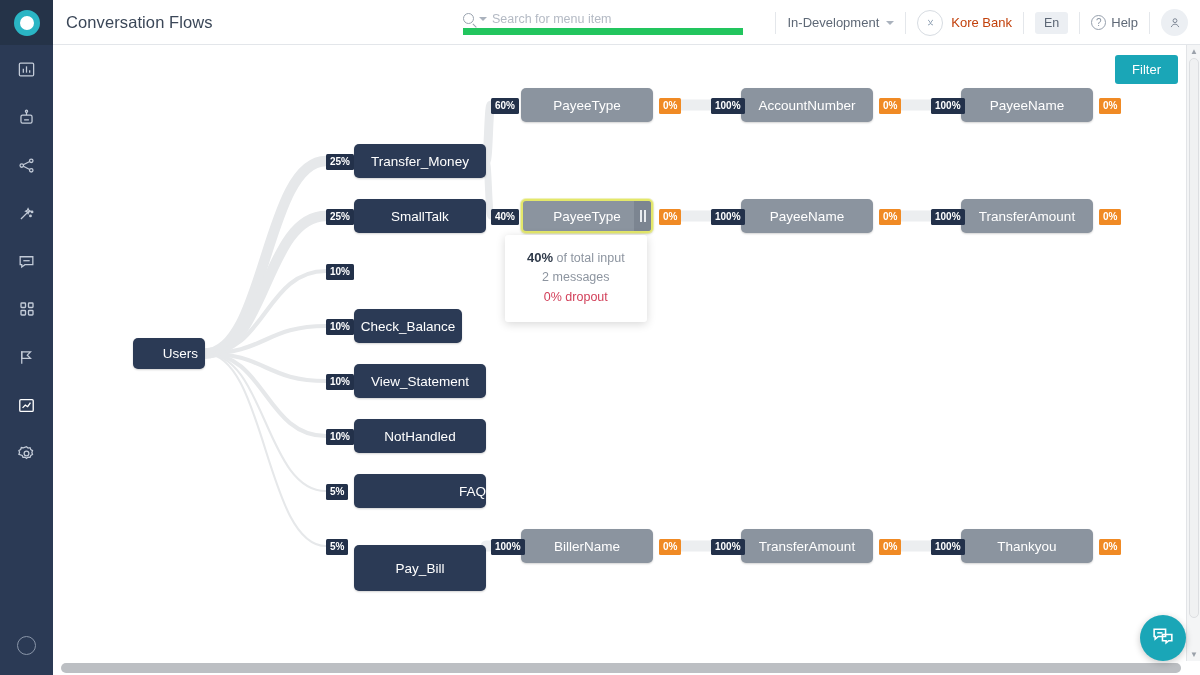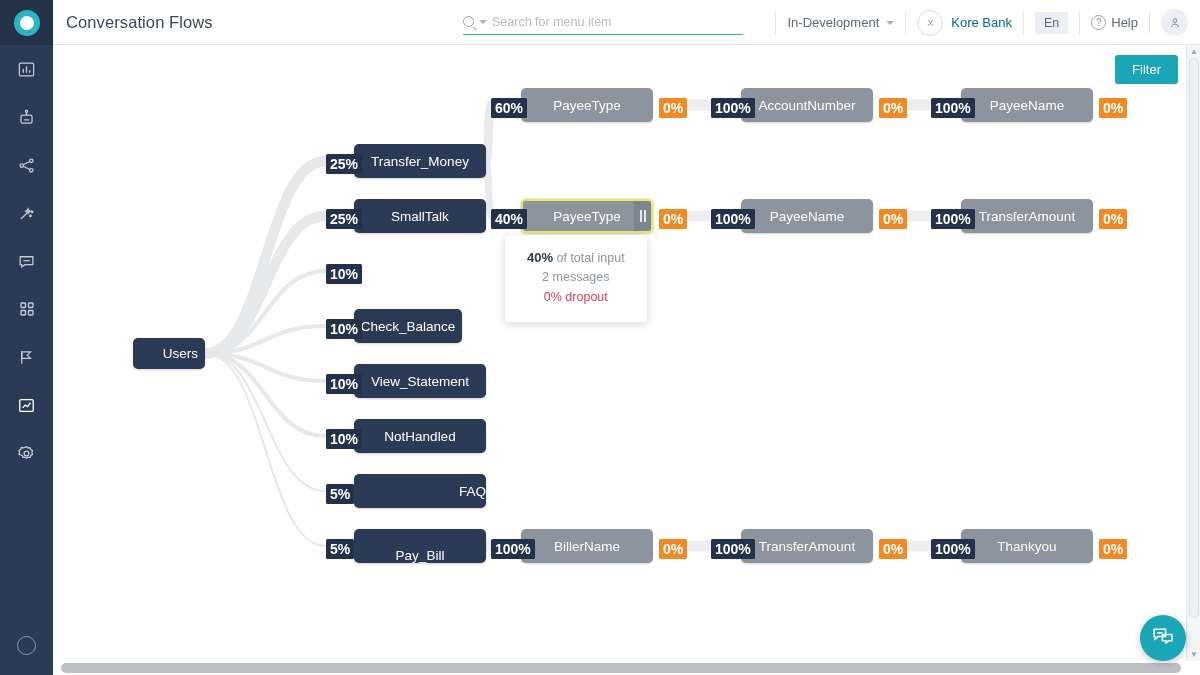--- a/index.html
+++ b/index.html
@@ -47,21 +47,21 @@
     display: flex; align-items: center;
   }
   .page-title {
     margin-left: 13px;
     font-size: 16.5px; color: #3b4758; letter-spacing: .1px;
     white-space: nowrap;
   }
   .hdr-search {
     position: absolute; left: 410px; top: 9px;
     width: 280px; height: 26px;
-    border-bottom: 1px solid #22c55e;
+    border-bottom: 7px solid #22c55e;
     display: flex; align-items: center; gap: 5px;
   }
   .hdr-search .mag {
     width: 11px; height: 11px; border-radius: 50%;
     border: 1.3px solid #9aa3af; position: relative; flex: none;
   }
   .hdr-search .mag::after {
     content:''; position:absolute; right:-4px; bottom:-3px;
     width:5px; height:1.3px; background:#9aa3af; transform: rotate(45deg);
   }
@@ -80,21 +80,21 @@
     position: absolute; right: 12px; top: 0; height: 45px;
     display: flex; align-items: center; gap: 11px;
   }
   .env-sel { display:flex; align-items:center; gap:7px; font-size:13px; color:#5e6876; cursor:pointer; }
   .brand { display:flex; align-items:center; gap:8px; cursor:pointer; }
   .brand .bmark {
     width: 26px; height: 26px; border-radius: 50%;
     border: 1px solid #d7dce2; color:#8fa0b3;
     display:flex; align-items:center; justify-content:center;
   }
-  .brand .bname { font-size: 13px; color: #0369a1; white-space: nowrap; }
+  .brand .bname { font-size: 13px; color: #c2410c; white-space: nowrap; }
   .lang {
     background: #eceff3; color:#5d6775; font-size:12.5px;
     padding: 4px 9px; border-radius: 3px; cursor:pointer;
   }
   .help { display:flex; align-items:center; gap:5px; font-size:13px; color:#5e6876; cursor:pointer; }
   .help .qm {
     width:15px; height:15px; border-radius:50%; border:1.3px solid #96a0ad;
     font-size:10px; color:#8a95a3; display:flex; align-items:center; justify-content:center;
   }
   .avatar {
@@ -136,21 +136,21 @@
   .drag-handle {
     position: absolute; right: 0; top: 0; bottom: 0; width: 17px;
     background: #7c8591; border-radius: 0 3px 3px 0;
     display: flex; align-items: center; justify-content: center; gap: 2px;
   }
   .drag-handle i { width: 2px; height: 12px; background: #e9ecef; display:block; }
 
   
   .badge {
     position: absolute; z-index: 12;
-    font-size: 14px; font-weight: bold; color: #ffffff;
+    font-size: 10px; font-weight: bold; color: #ffffff;
     padding: 3px 4px; border-radius: 1.5px; line-height: 1;
     min-width: 21px; text-align: center; cursor: pointer;
   }
   .badge.dark { background: #23314a; }
   .badge.warn { background: #f08a24; }
 
   
   .tip {
     position: absolute; z-index: 40;
     background: #ffffff; border-radius: 3px;
@@ -376,21 +376,21 @@
         </div>
         <div class="badge dark" style="left: 273px; top: 329px;">10%</div>
         <div class="node intent" style="left: 301px; top: 374px; width: 132px; height: 34px;">
           <span>NotHandled</span>
         </div>
         <div class="badge dark" style="left: 273px; top: 384px;">10%</div>
         <div class="node intent" style="left: 301px; top: 429px; width: 132px; height: 34px; justify-content: flex-end;">
           <span>FAQ</span>
         </div>
         <div class="badge dark" style="left: 273px; top: 439px;">5%</div>
-        <div class="node intent" style="left: 301px; top: 484px; width: 132px; height: 34px; align-items: flex-end;">
+        <div class="node intent" style="left: 301px; top: 500px; width: 132px; height: 46px;">
           <span>Pay_Bill</span>
         </div>
         <div class="badge dark" style="left: 273px; top: 494px;">5%</div>
         <div class="node entity" style="left: 468px; top: 43px; width: 132px; height: 34px;">
           <span>PayeeType</span>
         </div>
         <div class="badge dark" style="left: 438px; top: 53px;">60%</div>
         <div class="badge warn" style="left: 606px; top: 53px;">0%</div>
         <div class="node entity" style="left: 688px; top: 43px; width: 132px; height: 34px;">
           <span>AccountNumber</span>

